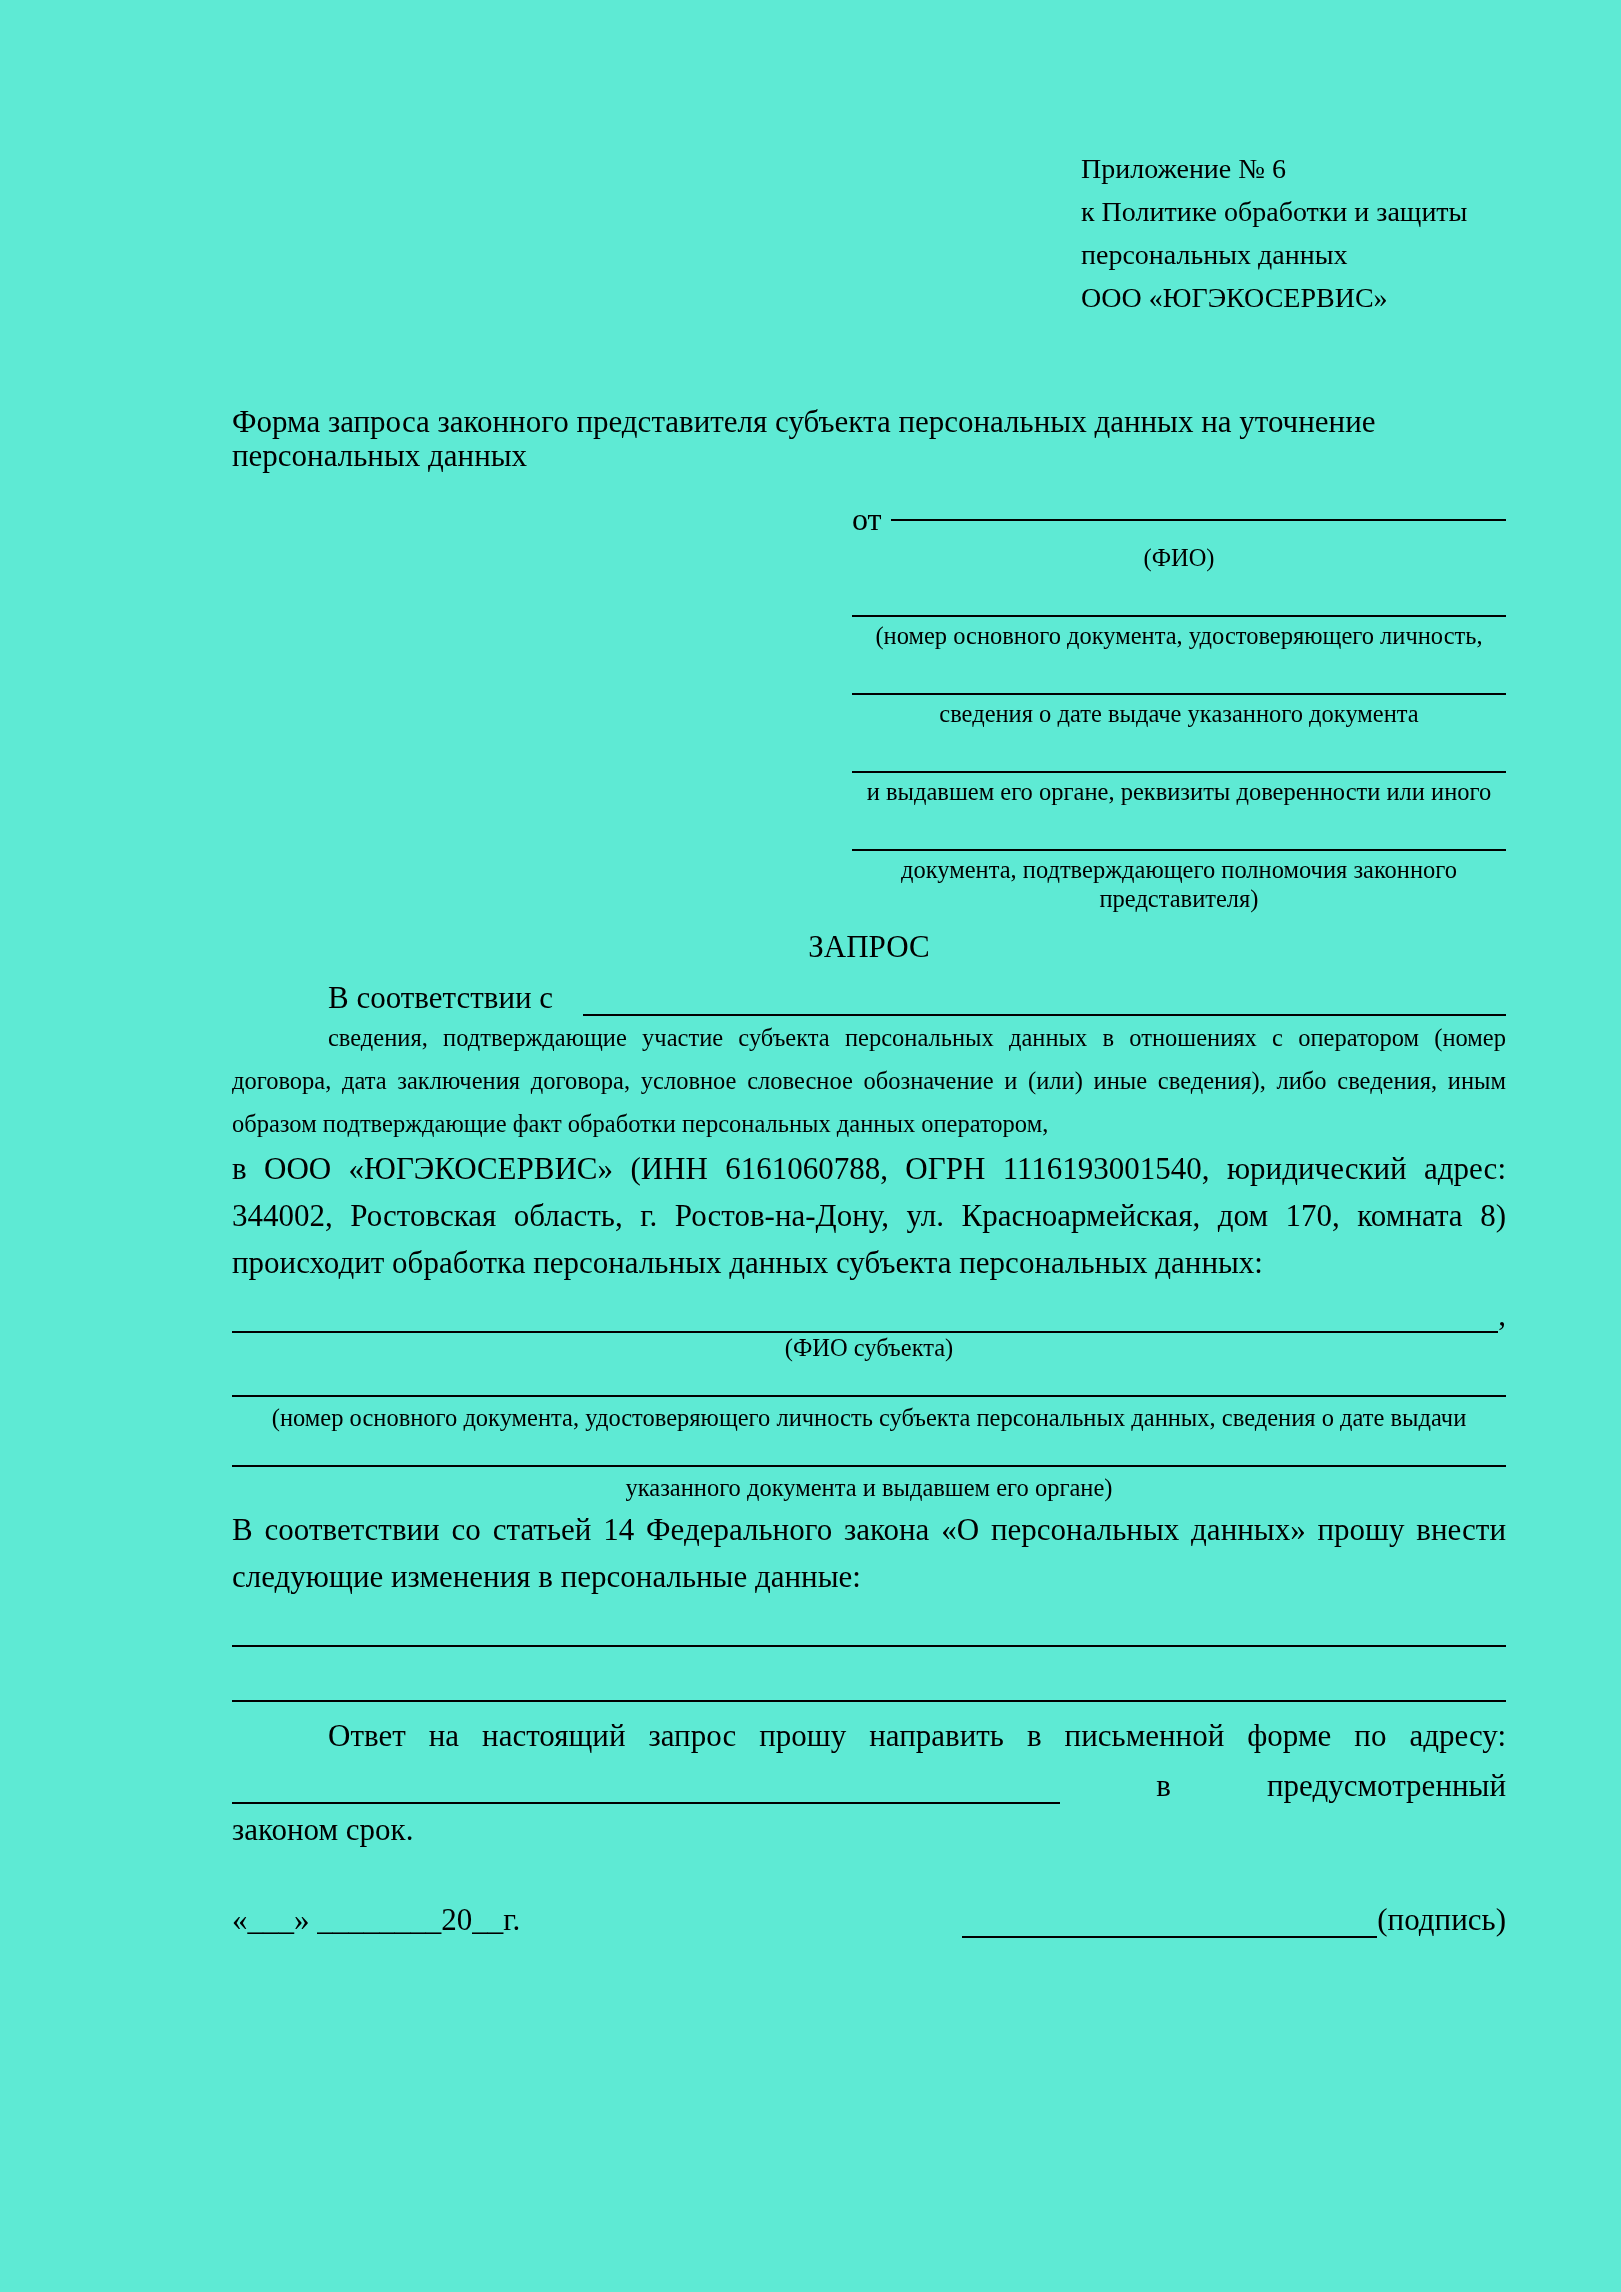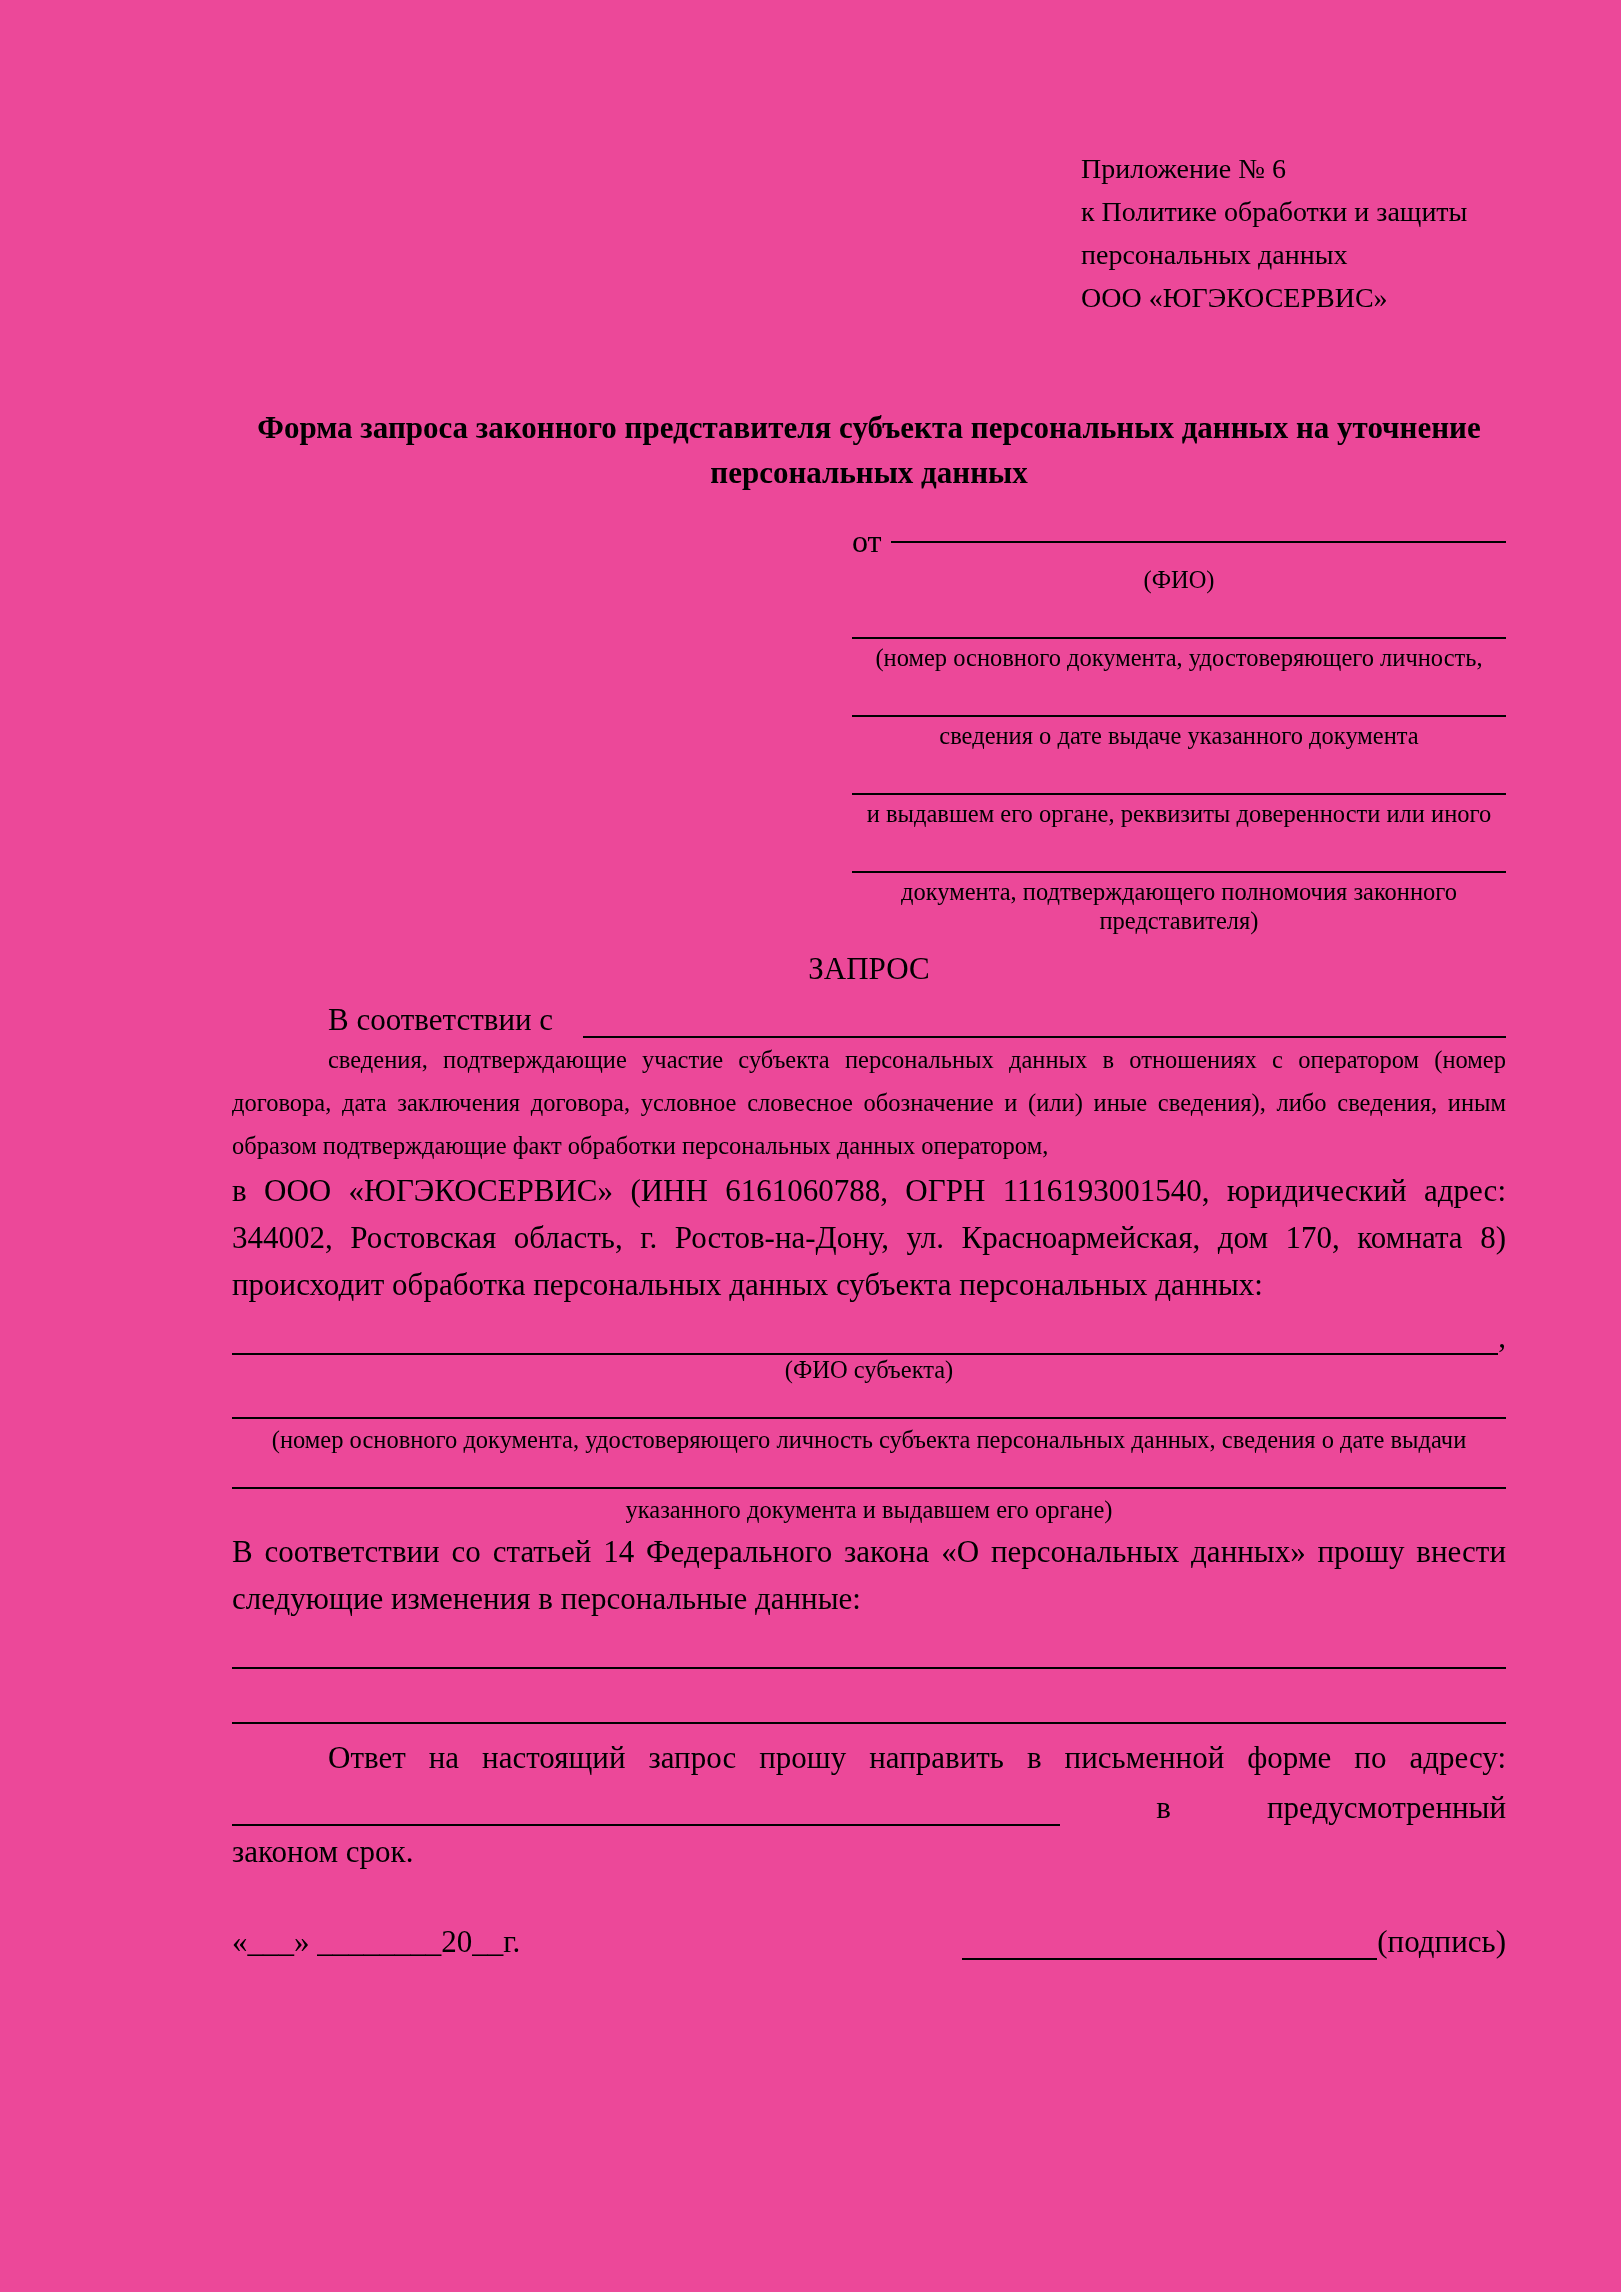--- a/index.html
+++ b/index.html
@@ -1,37 +1,36 @@
 <!DOCTYPE html>
 <html><head>
 <meta charset="utf-8">
 <style>
   * { margin:0; padding:0; box-sizing:border-box; }
   html,body { background:#ffffff; }
   .page {
     position:relative;
     width:1621px; height:2293px;
-    background:#ec4899;
+    background:#5eead4;
     color:#000000;
     font-family:"Liberation Serif","DejaVu Serif",serif;
     font-size:31px;
     overflow:hidden;
   }
   .content { position:absolute; left:232px; top:147px; width:1274px; }
 
   
   .header-note { margin-left:849px; font-size:28px; line-height:43px; }
 
   
   .doc-title {
     margin-top:86px;
-    text-align:center;
-    font-weight:bold;
+    font-weight:normal;
     font-size:31px;
-    line-height:45px;
+    line-height:34px;
   }
 
   
   .addressee { margin-top:27.4px; margin-left:620px; width:654px; }
   .to-line { font-size:32px; line-height:43px; }
   .from-row { display:flex; align-items:center; height:39px; }
   .from-row .lbl { font-size:32px; margin-right:9.8px; }
   .blank { border-bottom:2.9px solid #000; }
   .grow { flex:1 1 auto; }
   .cap { font-size:24.5px; line-height:29px; text-align:center; }

